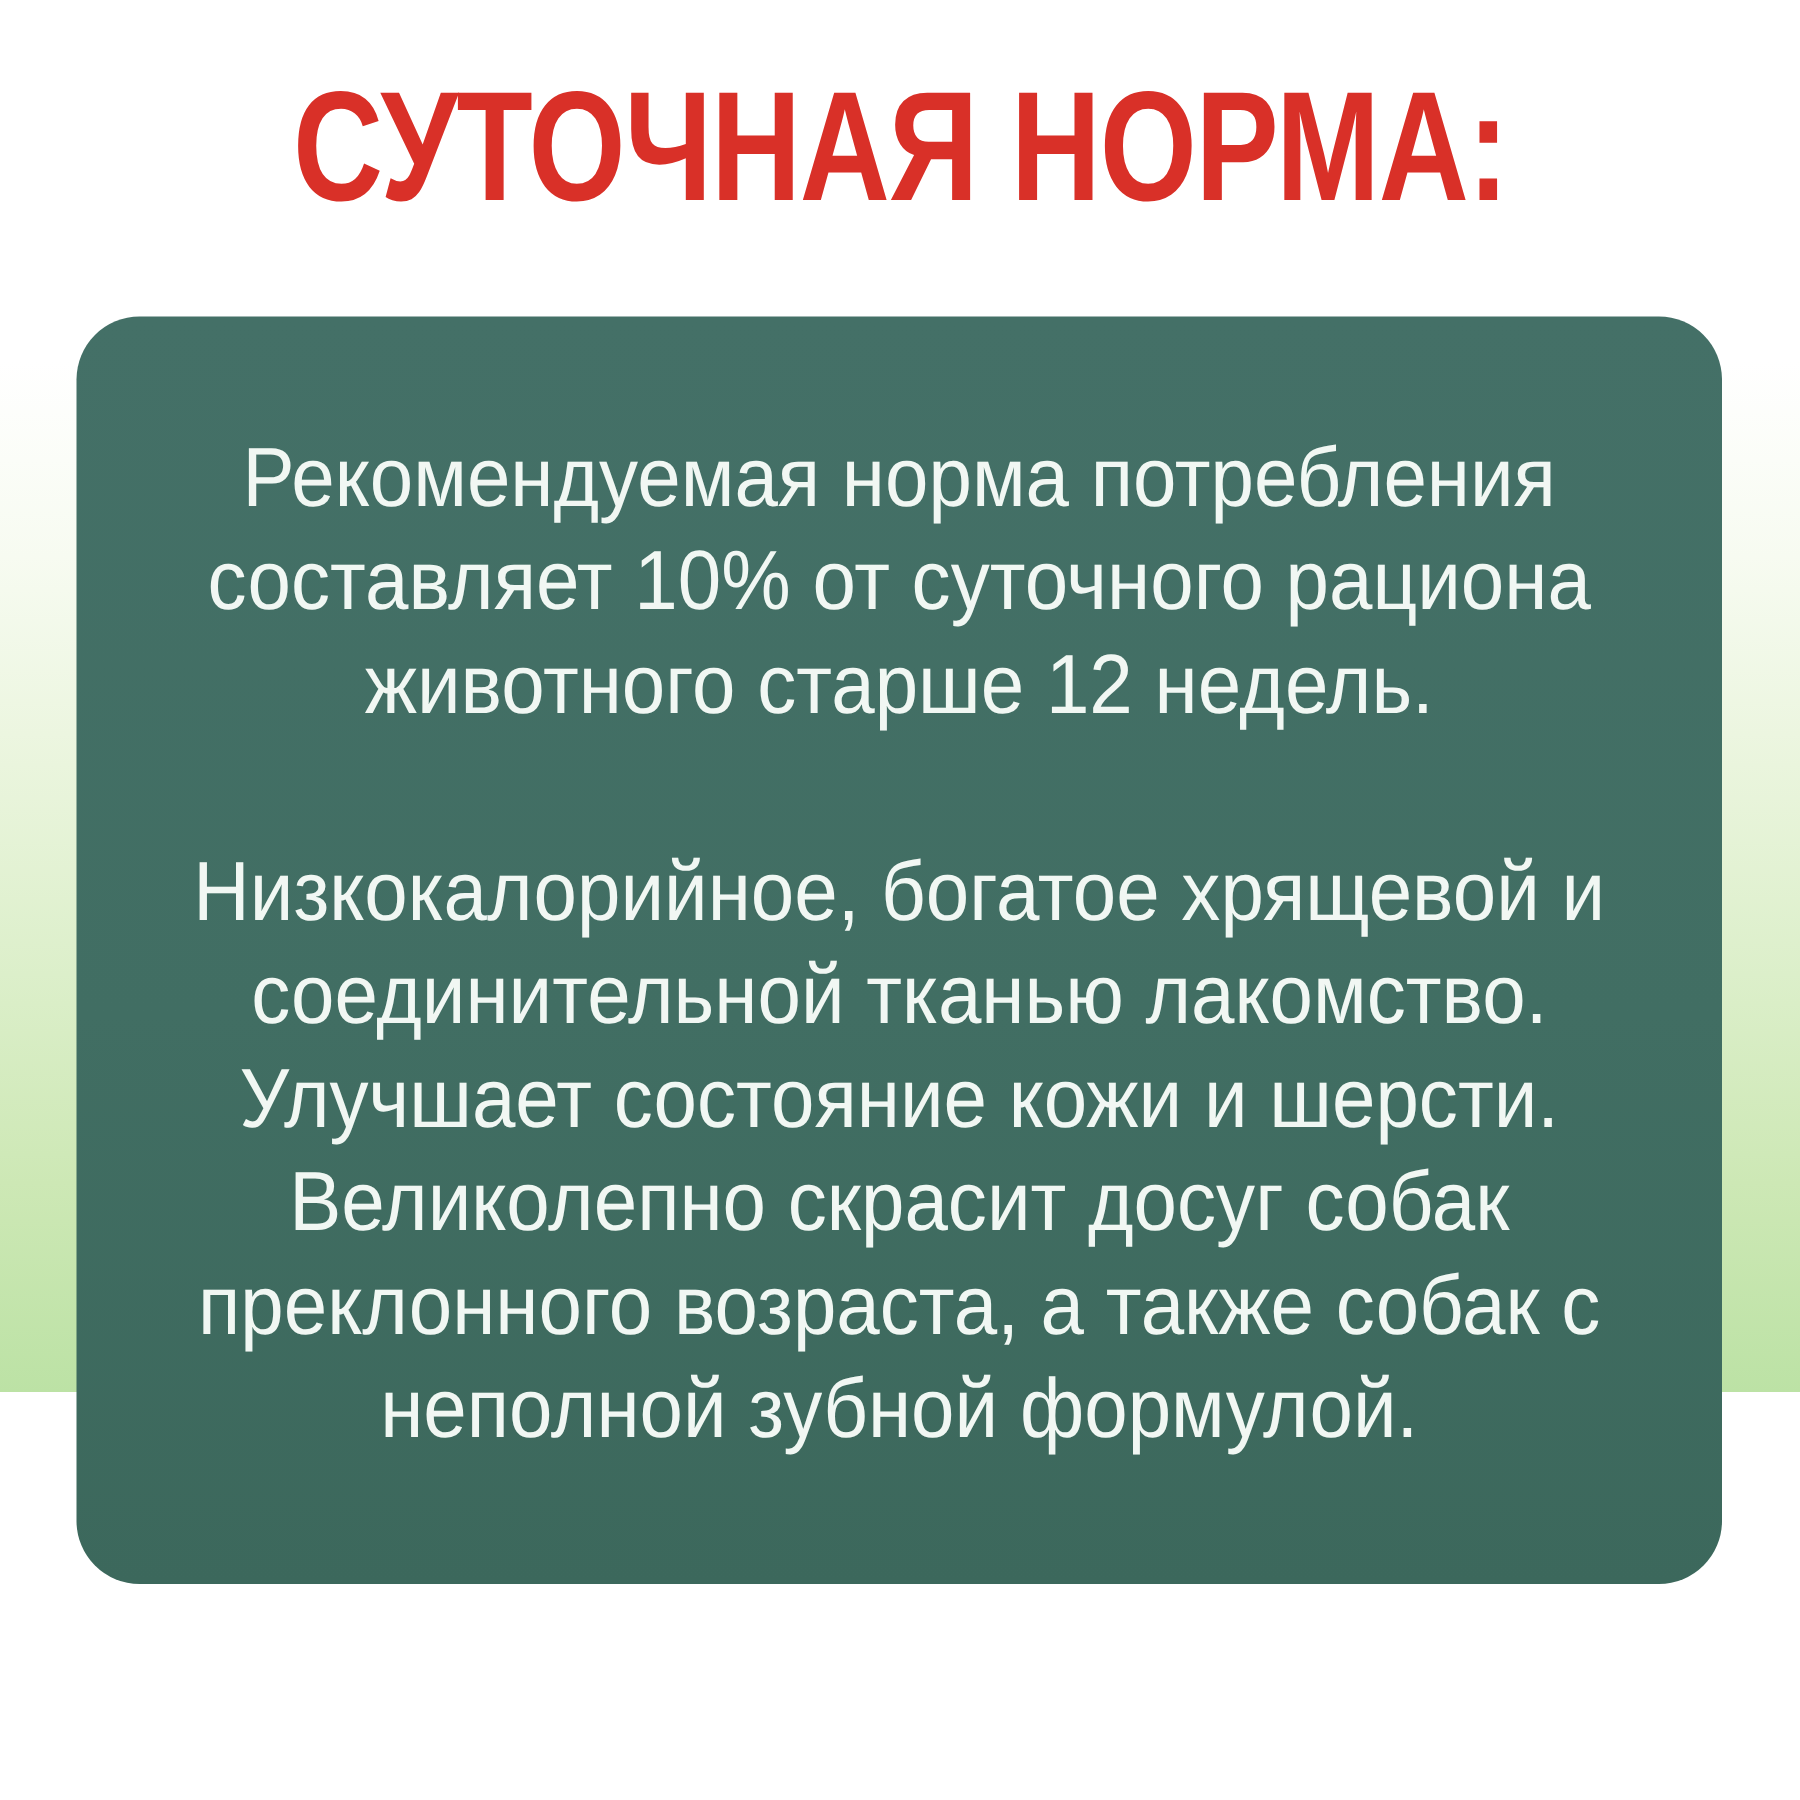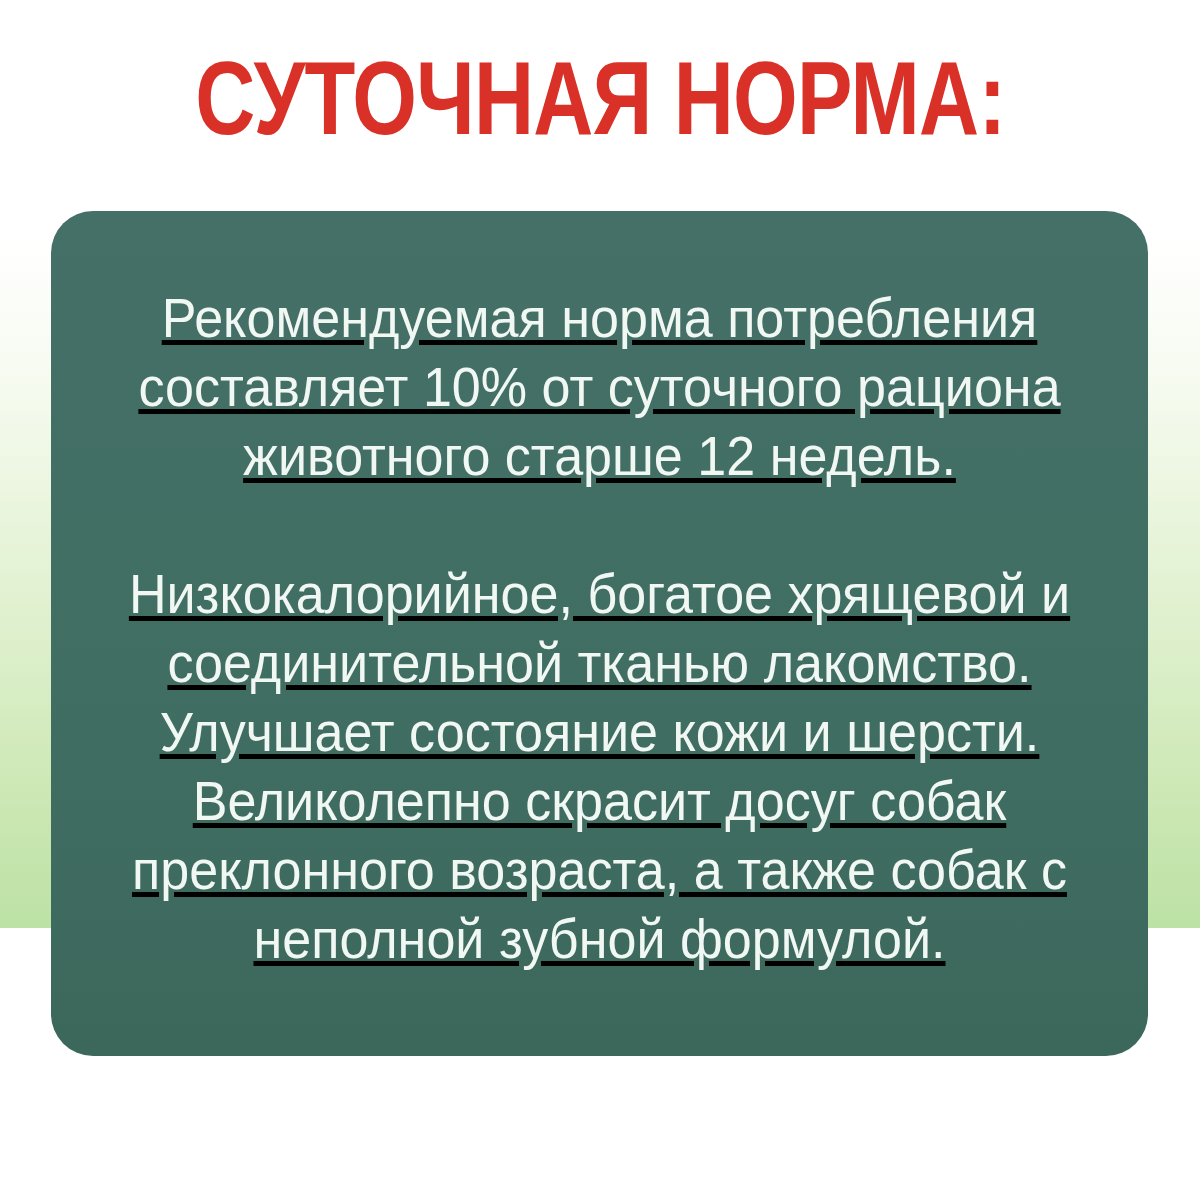--- a/index.html
+++ b/index.html
@@ -62,21 +62,20 @@
     width: 1097px;
     height: 845px;
     box-sizing: border-box;
     border-radius: 42px;
     background: linear-gradient(to bottom, #447067 0%, #416e63 55%, #3c685c 100%);
     padding: 56px 40px 40px 40px;
     display: flex;
     flex-direction: column;
     justify-content: flex-start;
     align-items: center;
-    text-decoration: underline;
   }
 
   .card-paragraph {
     margin: 0;
     width: 100%;
     text-align: center;
     color: #f1f7f3;
     font-family: "Liberation Sans Narrow", "Liberation Sans", sans-serif;
     font-size: 56px;
     line-height: 69px;

